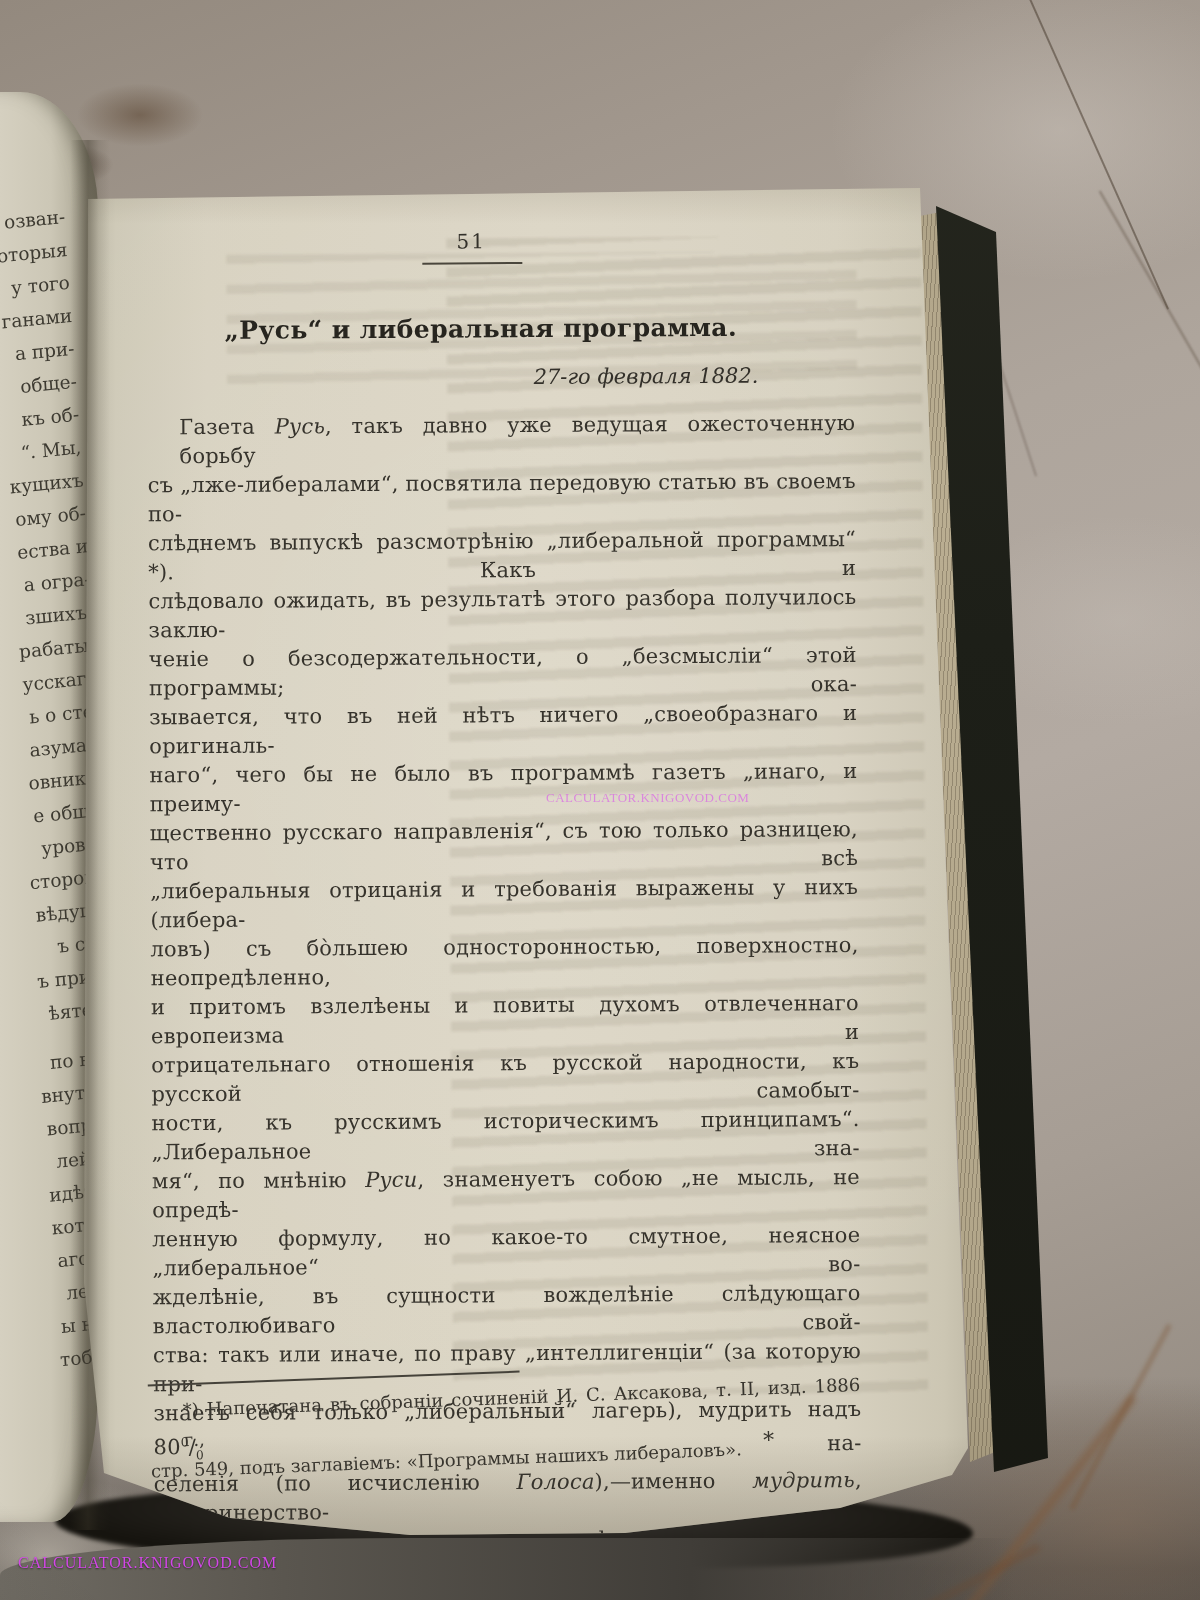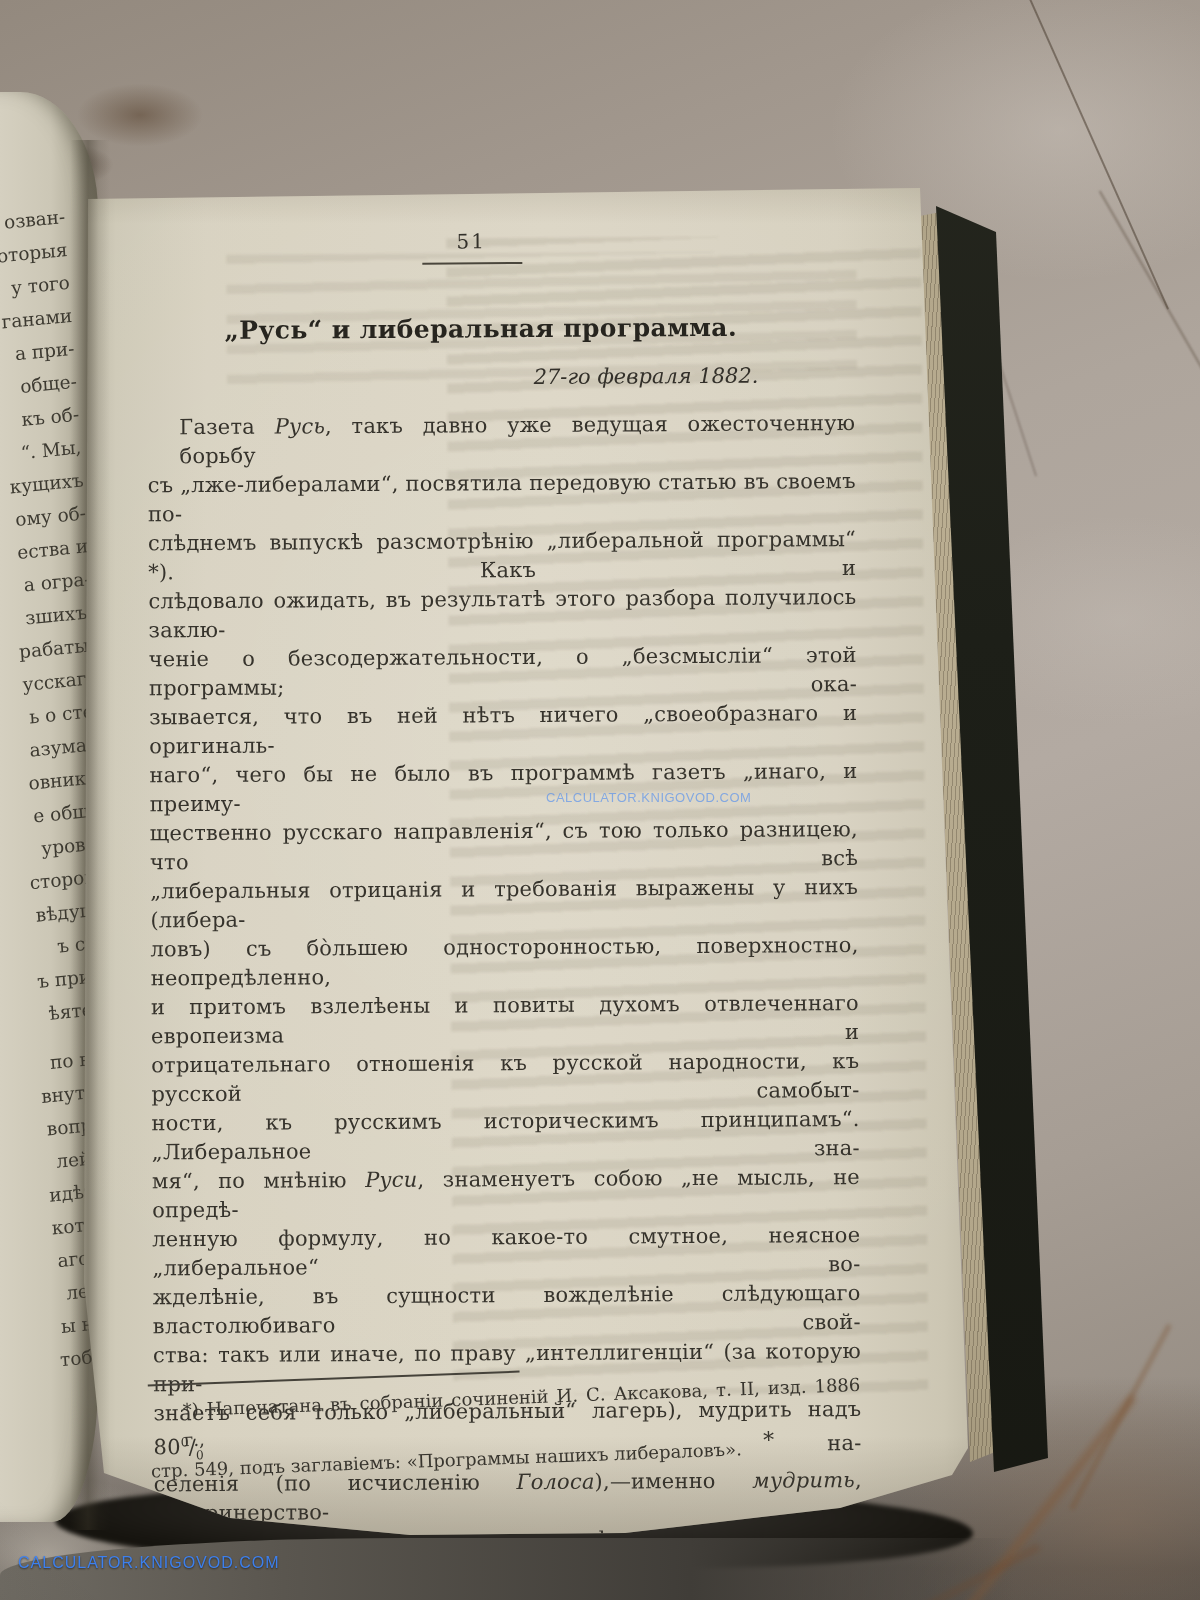--- a/index.html
+++ b/index.html
@@ -87,21 +87,21 @@
 
   .footnote{position:absolute;top:1188px;left:66px;width:712px;transform:rotate(-1.8deg);
     font-size:18px;line-height:30px;color:#38352e;}
   .fn-rule{width:372px;height:2px;background:#45423a;margin-bottom:10px;}
   .fn-ln{text-align:justify;text-align-last:justify;}
   .fn-ln.ind{padding-left:34px;}
   .fn-ln.end{text-align-last:left;}
   .fn-star{position:absolute;right:88px;top:64px;font-size:22px;}
 
   
-  .wm{position:absolute;z-index:9;color:#3b82f6;font-family:Liberation Sans, sans-serif;}
+  .wm{position:absolute;z-index:9;color:#d946ef;font-family:Liberation Serif, serif;}
   .wm-center{left:546px;top:790px;font-size:13px;letter-spacing:.5px;opacity:.55;}
   .wm-bottom{left:18px;top:1554px;font-size:16px;letter-spacing:1px;opacity:.95;
     text-shadow:0 1px 2px rgba(0,0,0,.6);}
   .vignette{position:absolute;inset:0;z-index:8;pointer-events:none;
     background:radial-gradient(140% 120% at 55% 42%, rgba(0,0,0,0) 58%, rgba(25,22,18,.28) 100%);}
 </style>
 </head>
 <body>
 
 <div class="photo">

